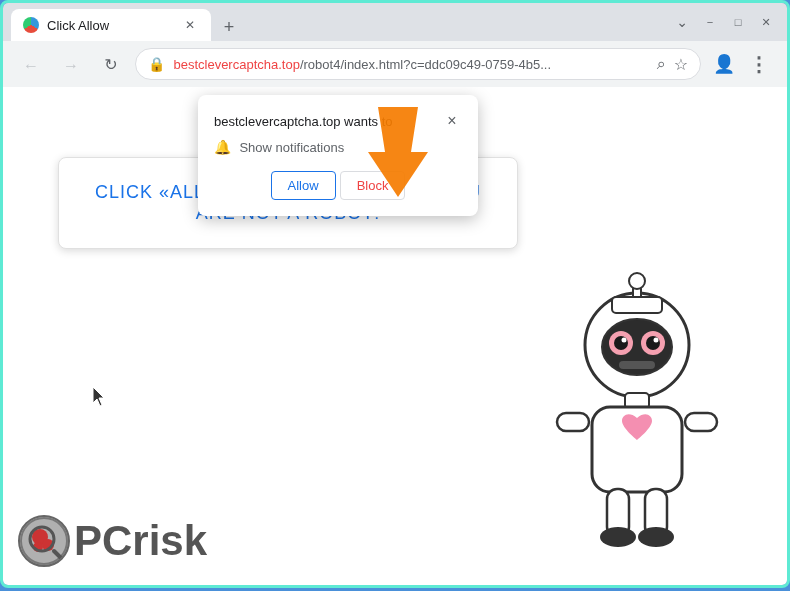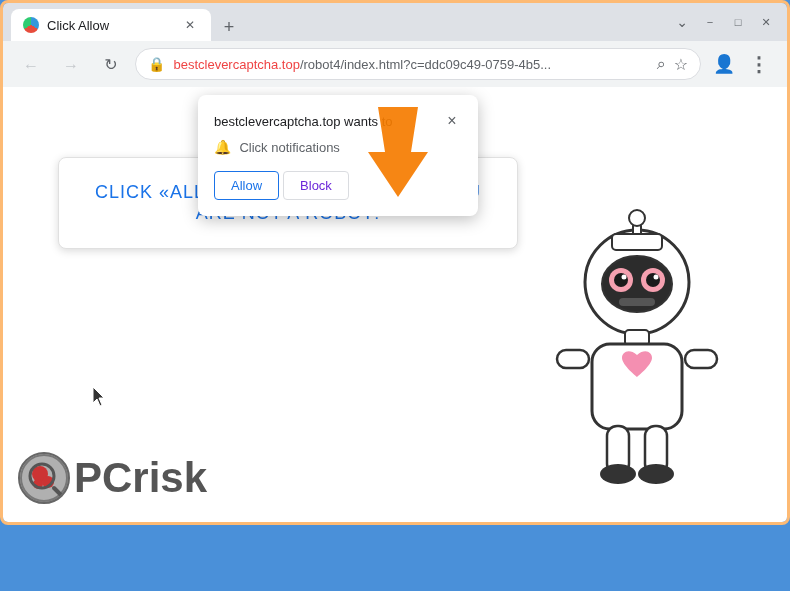--- a/index.html
+++ b/index.html
@@ -8,23 +8,23 @@
       width: 790px;
       height: 591px;
       overflow: hidden;
       font-family: 'Segoe UI', Arial, sans-serif;
       background: #4a90d9;
     }
 
     
     .browser-window {
       width: 790px;
-      height: 525px;
+      height: 588px;
       background: #3b78c4;
-      border: 3px solid #fdba74;
+      border: 3px solid #5eead4;
       border-radius: 8px;
       display: flex;
       flex-direction: column;
       overflow: hidden;
     }
 
     
     .title-bar {
       background: #dee1e6;
       height: 38px;
@@ -255,40 +255,40 @@
       font-size: 13px;
     }
 
     .bell-icon {
       font-size: 14px;
     }
 
     .popup-buttons {
       display: flex;
       gap: 4px;
-      justify-content: flex-start;
+      justify-content: center;
     }
 
     .btn-allow {
       padding: 6px 16px;
       border: 1px solid #1a73e8;
       border-radius: 4px;
       background: #fff;
       color: #1a73e8;
       font-size: 13px;
       font-weight: 500;
       cursor: pointer;
     }
 
     .btn-block {
       padding: 6px 16px;
       border: 1px solid #dadce0;
       border-radius: 4px;
       background: #fff;
-      color: #6d28d9;
+      color: #ef4444;
       font-size: 13px;
       font-weight: 500;
       cursor: pointer;
     }
 
     
     .arrow-container {
       position: absolute;
       top: 15px;
       left: 350px;
@@ -400,21 +400,21 @@
 
   <div class="content-area">
 
     <div class="notification-popup">
       <div class="popup-header">
         <span class="popup-domain">bestclevercaptcha.top wants to</span>
         <div class="popup-close">×</div>
       </div>
       <div class="popup-permission">
         <span class="bell-icon">🔔</span>
-        <span>Click notifications</span>
+        <span>Show notifications</span>
       </div>
       <div class="popup-buttons">
         <button class="btn-allow">Allow</button>
         <button class="btn-block">Block</button>
       </div>
     </div>
 
     <div class="arrow-container">
       <svg class="arrow-svg" viewBox="0 0 90 100">
 

